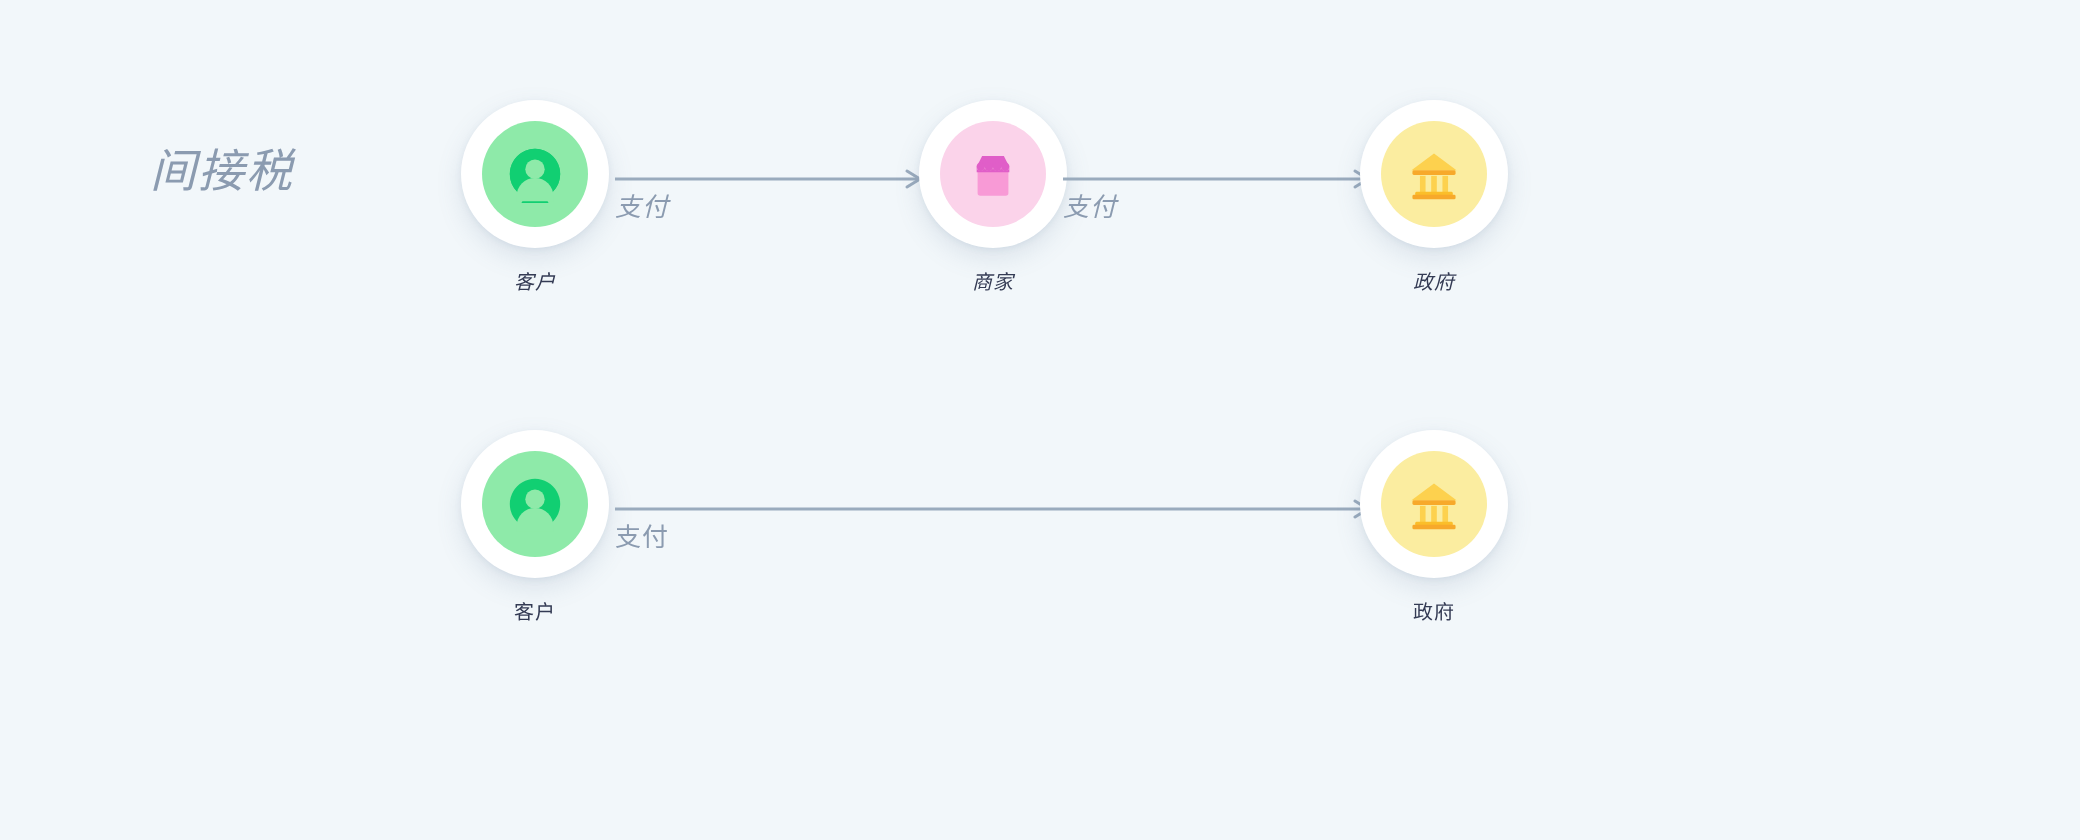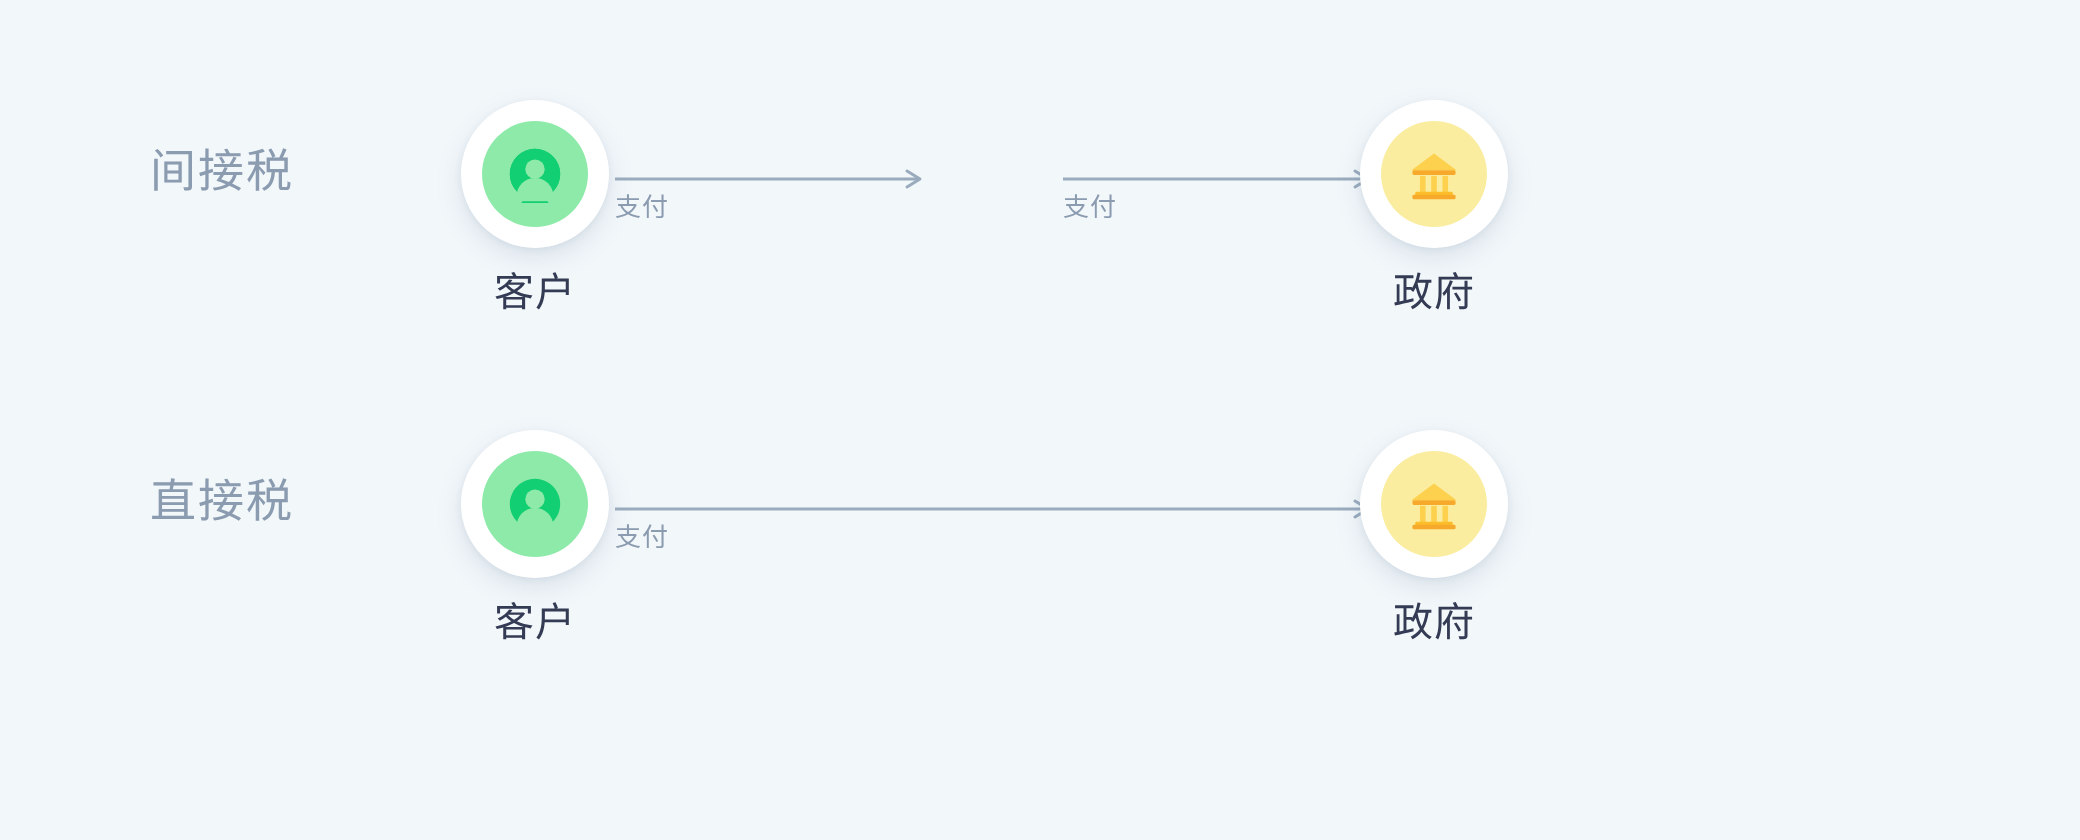--- a/index.html
+++ b/index.html
@@ -21,21 +21,21 @@
     inset: 0;
   }
 
   
   .row {
     position: absolute;
     left: 0;
     width: 2080px;
     height: 330px;
   }
-  .row-indirect { top: 60px; }
+  .row-indirect { top: 60px; font-style: italic; }
   .row-direct   { top: 390px; }
 
   
   .section-label {
     position: absolute;
     left: 150px;
     width: 330px;
     text-align: left;
     color: #8b9bb0;
     font-size: 46px;
@@ -83,21 +83,21 @@
   }
   .avatar-inner.green  { background: #8eeaa9; }
   .avatar-inner.pink   { background: #fbd3ea; }
   .avatar-inner.yellow { background: #fbeda0; }
 
   .glyph { display: block; }
 
   .node-caption {
     margin-top: 24px;
     color: #343b54;
-    font-size: 40px;
+    font-size: 20px;
     line-height: 1;
     letter-spacing: 1px;
     white-space: nowrap;
     font-weight: 400;
   }
 
   
   .connector {
     position: absolute;
     height: 70px;
@@ -153,20 +153,37 @@
     </div>
 
     <div class="connector conn-1">
       <svg class="conn-line" viewBox="0 0 320 22" preserveAspectRatio="none">
         <line x1="0" y1="11" x2="304" y2="11" stroke="#9aabbd" stroke-width="3"></line>
         <polyline points="292,3 305,11 292,19" fill="none" stroke="#9aabbd" stroke-width="3" stroke-linecap="round" stroke-linejoin="round"></polyline>
       </svg>
       <div class="conn-label">支付</div>
     </div>
 
+    <div class="node node-merchant-1">
+      <div class="avatar-outer">
+        <div class="avatar-inner pink">
+          <svg class="glyph" width="58" height="58" viewBox="0 0 64 64">
+            <rect x="15" y="26" width="34" height="30" rx="3" fill="#f89ad6"></rect>
+            <path d="M14 24 L20 12 L44 12 L50 24 Z" fill="#e05ec8"></path>
+            <path d="M14 24 a4.5 4.5 0 0 0 9 0 a4.5 4.5 0 0 0 9 0
+                     a4.5 4.5 0 0 0 9 0 a4.5 4.5 0 0 0 9 0 L50 30 L14 30 Z" fill="#e05ec8"></path>
+            <circle cx="18.5" cy="24" r="4.6" fill="#e05ec8"></circle>
+            <circle cx="27.5" cy="24" r="4.6" fill="#e05ec8"></circle>
+            <circle cx="36.5" cy="24" r="4.6" fill="#e05ec8"></circle>
+            <circle cx="45.5" cy="24" r="4.6" fill="#e05ec8"></circle>
+          </svg>
+        </div>
+      </div>
+      <div class="node-caption">商家</div>
+    </div>
 
     <div class="connector conn-2">
       <svg class="conn-line" viewBox="0 0 320 22" preserveAspectRatio="none">
         <line x1="0" y1="11" x2="304" y2="11" stroke="#9aabbd" stroke-width="3"></line>
         <polyline points="292,3 305,11 292,19" fill="none" stroke="#9aabbd" stroke-width="3" stroke-linecap="round" stroke-linejoin="round"></polyline>
       </svg>
       <div class="conn-label">支付</div>
     </div>
 
     <div class="node node-government-1">
@@ -182,21 +199,20 @@
             <rect x="9" y="54" width="46" height="5" rx="1.5" fill="#f7a92b"></rect>
           </svg>
         </div>
       </div>
       <div class="node-caption">政府</div>
     </div>
   </div>
 
   <div class="row row-direct">
 
-    <div class="section-label">直接税</div>
 
     <div class="node node-customer-2">
       <div class="avatar-outer">
         <div class="avatar-inner green">
           <svg class="glyph" width="62" height="62" viewBox="0 0 64 64">
             <path d="M32 6 A26 26 0 1 1 31.99 6 Z" fill="#11cf72"></path>
             <path d="M13 55 A19 19 0 0 1 51 55 L51 60 L13 60 Z" fill="#8eeaa9"></path>
             <circle cx="32" cy="27" r="10" fill="#8eeaa9"></circle>
           </svg>
         </div>

